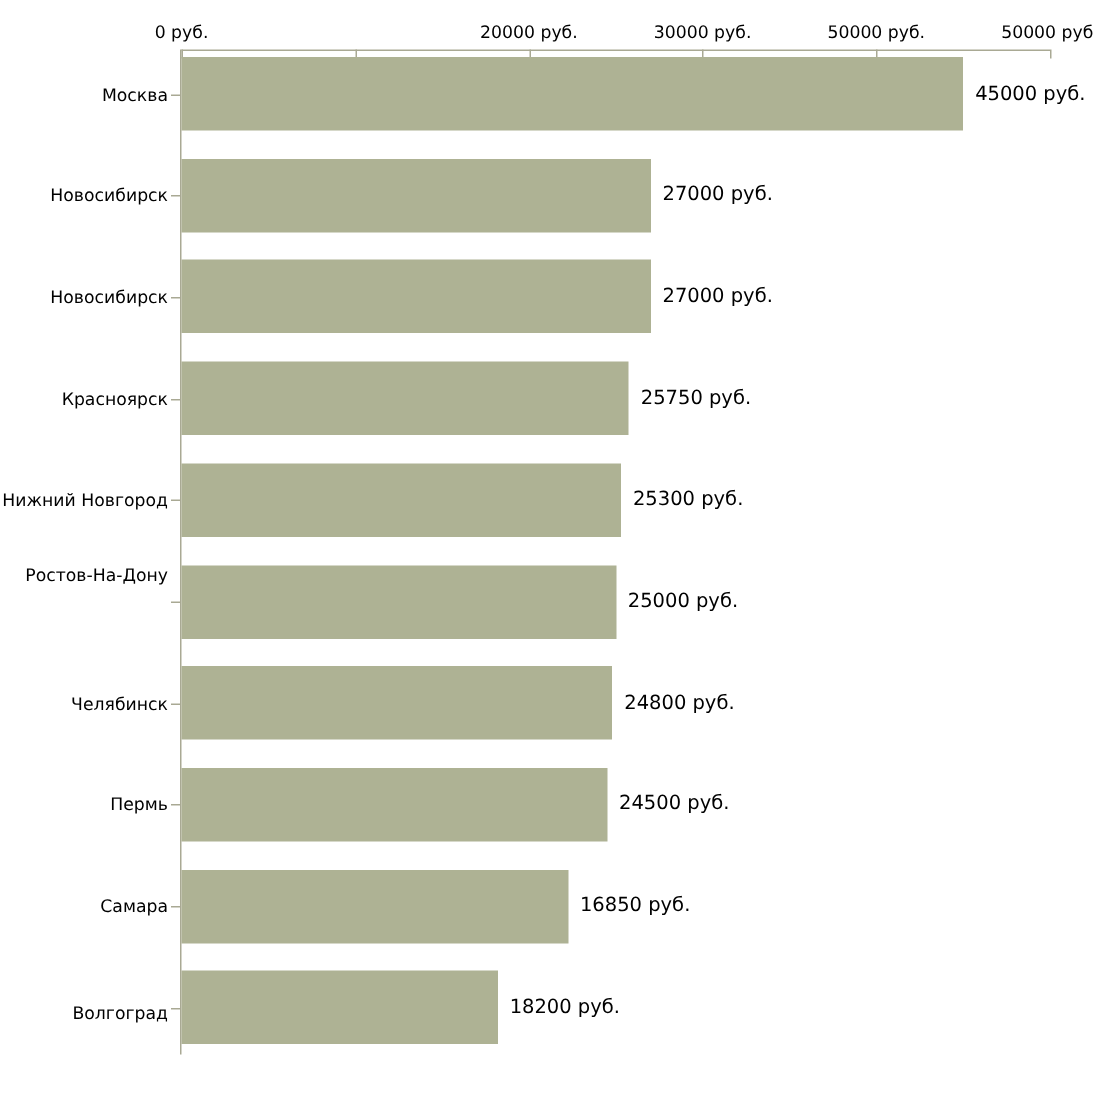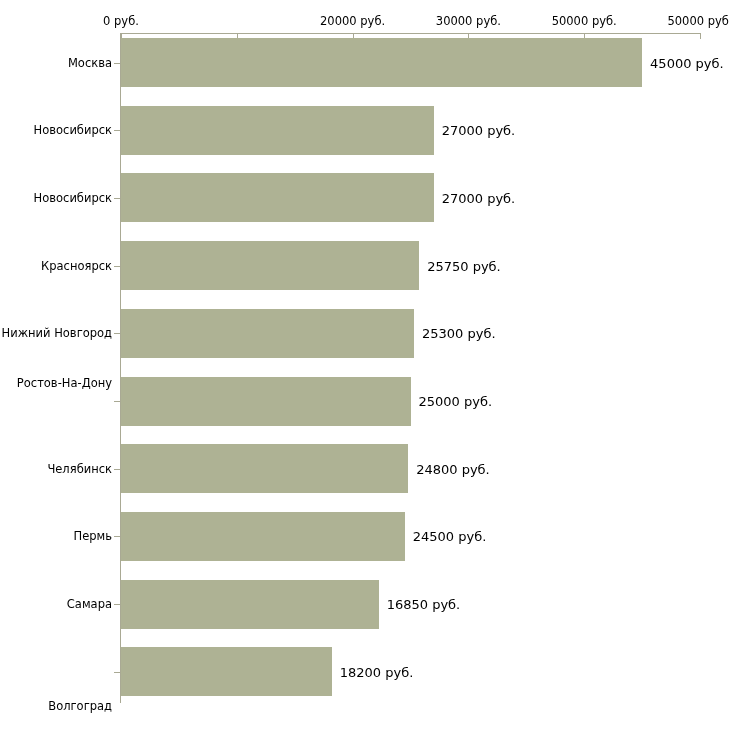--- a/index.html
+++ b/index.html
@@ -122,21 +122,21 @@
       <div class="y-tick-label" style="top: 333.3px; right: 618px; padding-left: 13px;">Нижний Новгород</div>
       <div class="y-tick" style="top: 401px;"></div>
       <div class="y-tick-label" style="top: 383px; right: 618px;">Ростов-На-Дону</div>
       <div class="y-tick" style="top: 468.7px;"></div>
       <div class="y-tick-label" style="top: 468.7px; right: 618px; text-align: right;">Челябинск</div>
       <div class="y-tick" style="top: 536.4px;"></div>
       <div class="y-tick-label" style="top: 536.4px; right: 618px;">Пермь</div>
       <div class="y-tick" style="top: 604.1px;"></div>
       <div class="y-tick-label" style="top: 604.1px; right: 618px;">Самара</div>
       <div class="y-tick" style="top: 671.8px;"></div>
-      <div class="y-tick-label" style="top: 706px; right: 618px;">Волгоград</div>
+      <div class="y-tick-label" style="top: 675px; right: 618px;">Волгоград</div>
     </div>
   <div id="bars-layer">
       <div class="bar" title="Москва: 45000 руб." style="top: 38px; height: 49px; width: 521.1px; background: rgb(174, 178, 148);"></div>
       <div class="bar-value-label" style="left: 650.1px; top: 62.5px;">45000 руб.</div>
       <div class="bar" title="Екатеринбург: 27000 руб." style="top: 105.7px; height: 49px; width: 312.66px; background: rgb(174, 178, 148);"></div>
       <div class="bar-value-label" style="left: 441.66px; top: 130.2px;">27000 руб.</div>
       <div class="bar" title="Новосибирск: 27000 руб." style="top: 173.4px; height: 49px; width: 312.66px; background: rgb(174, 178, 148);"></div>
       <div class="bar-value-label" style="left: 441.66px; top: 197.9px;">27000 руб.</div>
       <div class="bar" title="Красноярск: 25750 руб." style="top: 241.1px; height: 49px; width: 298.185px; background: rgb(174, 178, 148);"></div>
       <div class="bar-value-label" style="left: 427.185px; top: 265.6px;">25750 руб.</div>

